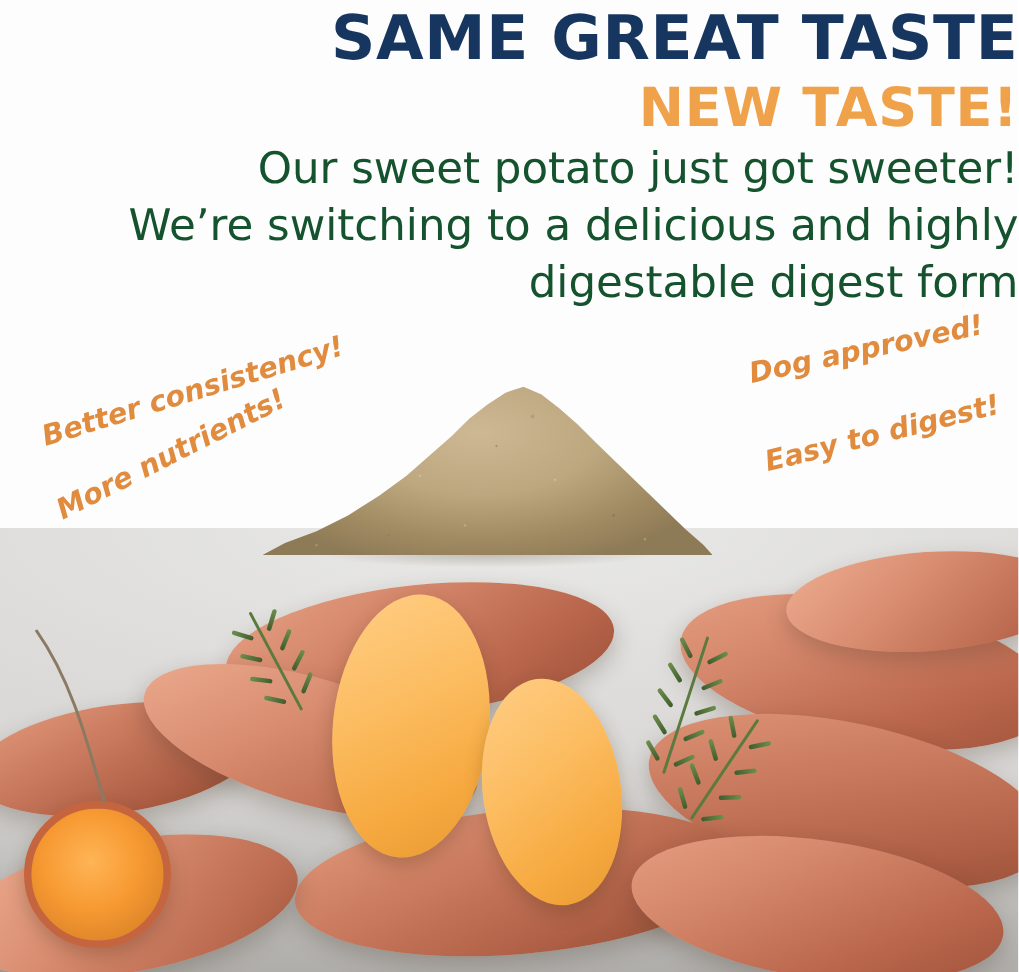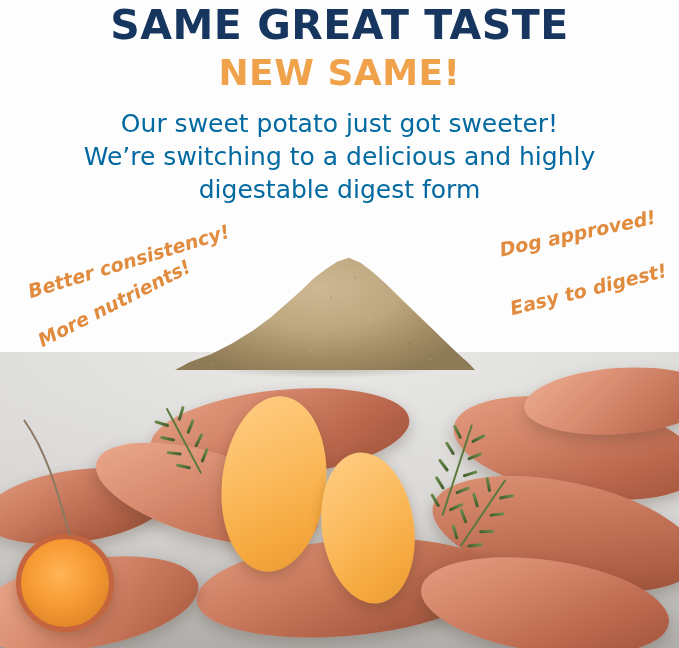--- a/index.html
+++ b/index.html
@@ -17,21 +17,21 @@
     overflow: hidden;
     background: #fdfdfd;
   }
 
   
   .headline-wrap {
     position: absolute;
     top: 0;
     left: 0;
     width: 679px;
-    text-align: center;
+    text-align: right;
     z-index: 6;
   }
   .headline-1 {
     font-family: "DejaVu Sans", sans-serif;
     font-weight: bold;
     font-size: 41px;
     letter-spacing: 0.5px;
     color: #16355f;
     line-height: 1.05;
     margin-top: 4px;
@@ -40,24 +40,23 @@
     font-family: "DejaVu Sans", sans-serif;
     font-weight: bold;
     font-size: 36px;
     letter-spacing: 0.5px;
     color: #f0a24a;
     line-height: 1.1;
     margin-top: 6px;
   }
   .subhead {
     font-family: "DejaVu Sans", sans-serif;
-    font-size: 25px;
-    color: #0369a1;
+    font-size: 29px;
+    color: #14532d;
     line-height: 1.32;
-    margin-top: 14px;
   }
   .subhead div { white-space: nowrap; }
 
   
   .scene {
     position: absolute;
     left: 0;
     top: 0;
     width: 679px;
     height: 648px;
@@ -292,21 +291,21 @@
 
     <div class="powder">
       <div class="base-shadow"></div>
       <div class="mound"></div>
       <div class="texture"></div>
     </div>
   </div>
 
   <div class="headline-wrap">
     <div class="headline-1">SAME GREAT TASTE</div>
-    <div class="headline-2">NEW SAME!</div>
+    <div class="headline-2">NEW TASTE!</div>
     <div class="subhead">
       <div>Our sweet potato just got sweeter!</div>
       <div>We’re switching to a delicious and highly</div>
       <div>digestable digest form</div>
     </div>
   </div>
 
   <div class="callout c-better">Better consistency!</div>
   <div class="callout c-more">More nutrients!</div>
   <div class="callout c-dog">Dog approved!</div>

